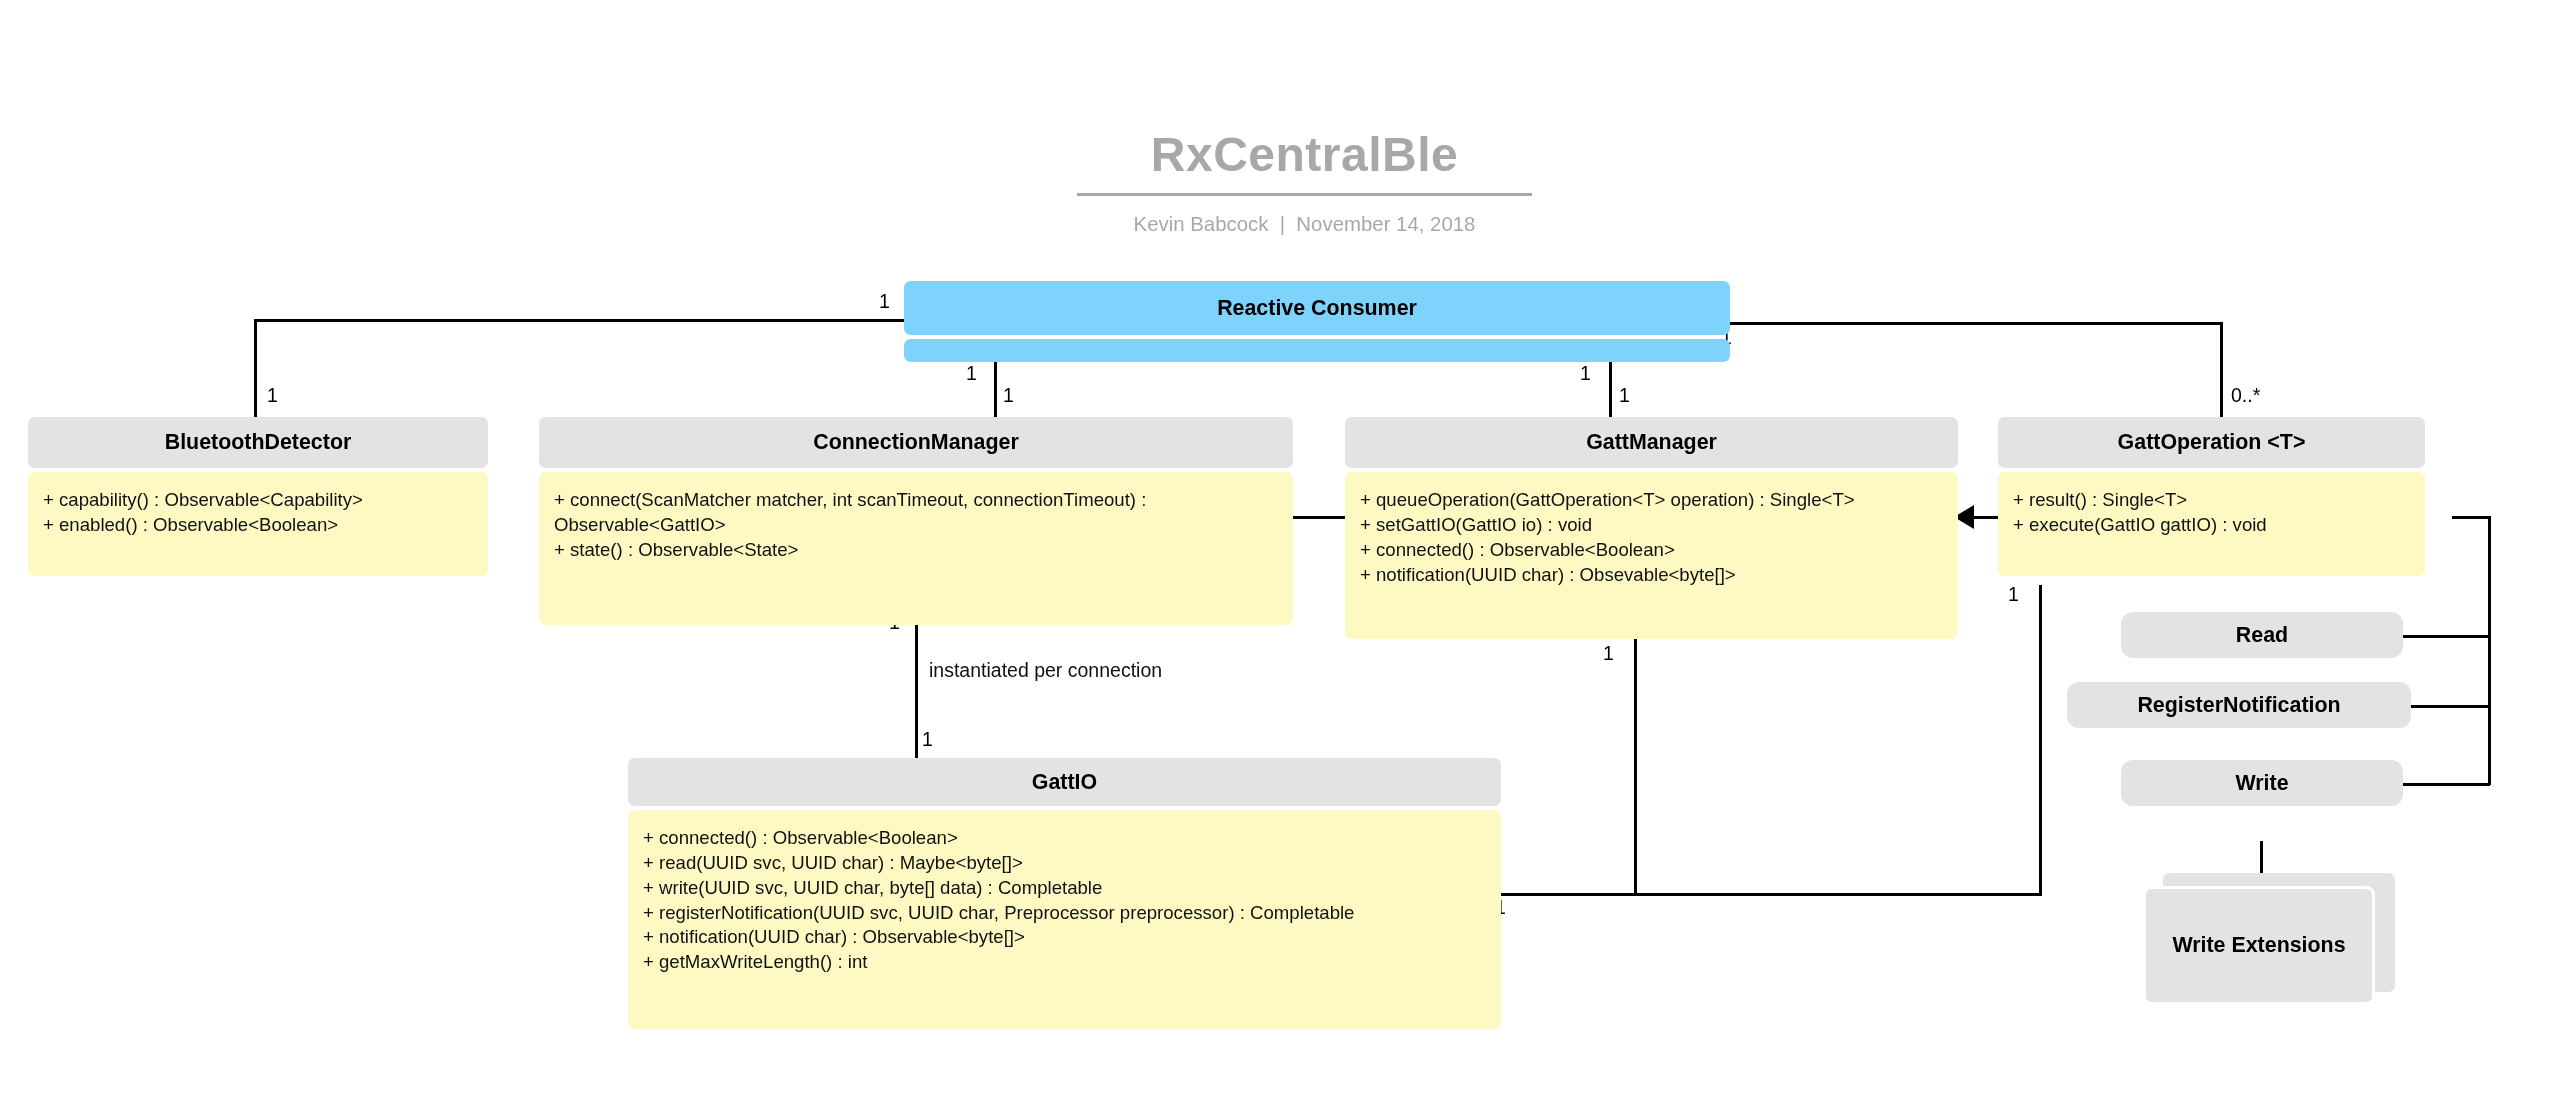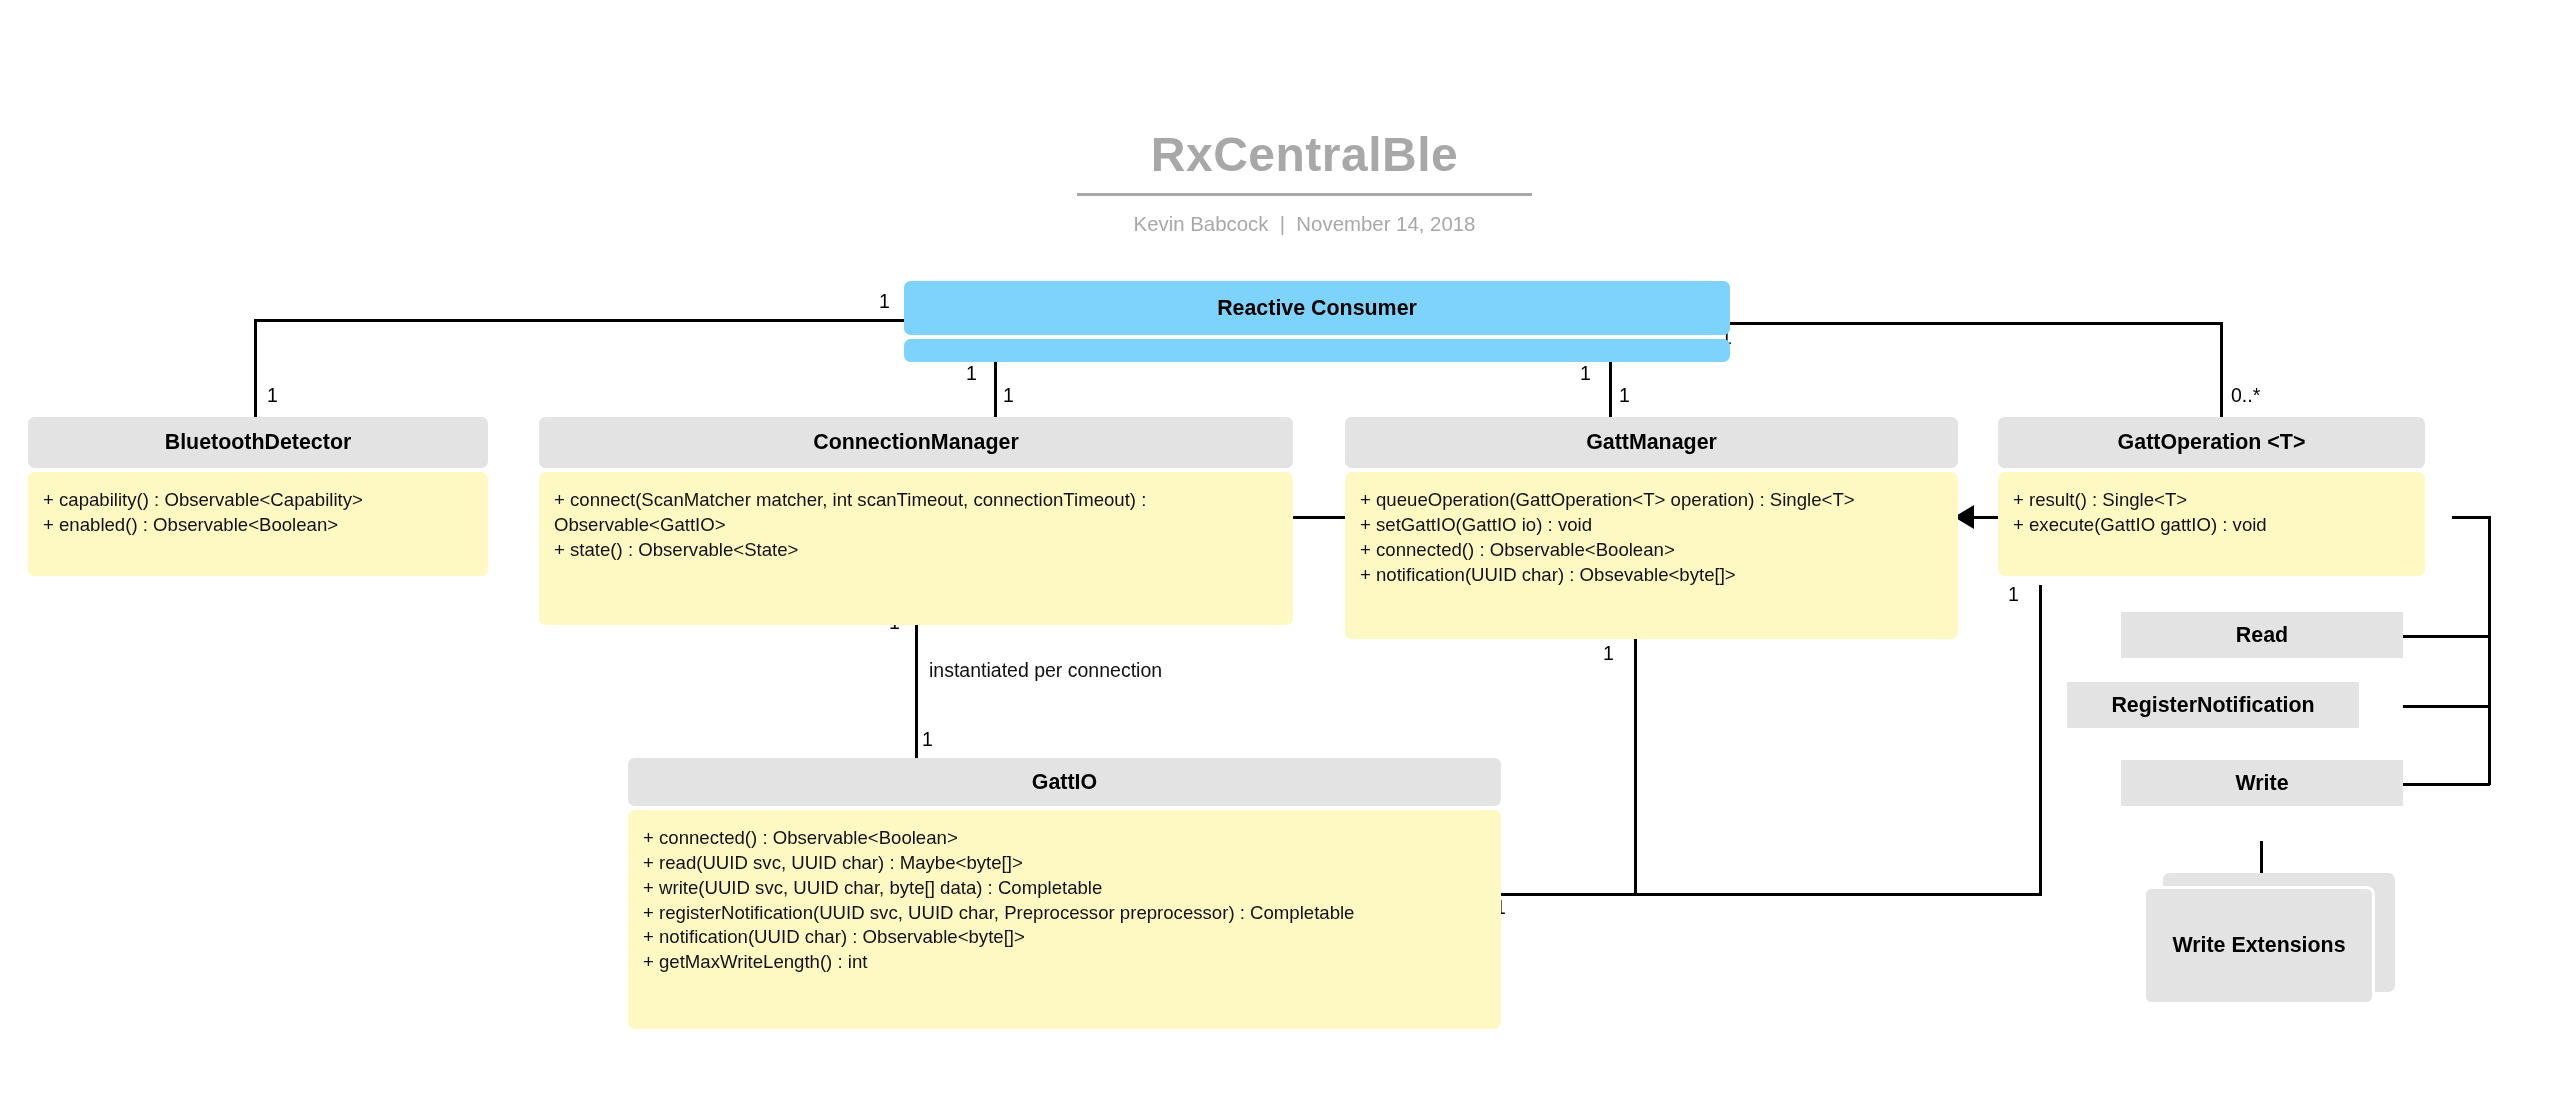--- a/index.html
+++ b/index.html
@@ -82,21 +82,21 @@
     color: #111;
     white-space: pre-wrap;
     word-break: normal;
   }
 
   
   .simple {
     position: absolute;
     box-sizing: border-box;
     background: #e3e3e3;
-    border-radius: 0;
+    border-radius: 12px;
     display: flex;
     align-items: center;
     justify-content: center;
     font-weight: bold;
     font-size: 21.4px;
     color: #000;
   }
 
   
   .stacked { position: absolute; }
@@ -269,21 +269,21 @@
       <div class="mrow">+ read(UUID svc, UUID char) : Maybe&lt;byte[]&gt;</div>
       <div class="mrow">+ write(UUID svc, UUID char, byte[] data) : Completable</div>
       <div class="mrow">+ registerNotification(UUID svc, UUID char, Preprocessor preprocessor) : Completable</div>
       <div class="mrow">+ notification(UUID char) : Observable&lt;byte[]&gt;</div>
       <div class="mrow">+ getMaxWriteLength() : int</div>
     </div>
   </div>
 
   <div class="simple" style="left:2121px; top:584px; width:282px; height:46px;">Read</div>
 
-  <div class="simple" style="left:2067px; top:654px; width:292px; height:46px;">RegisterNotification</div>
+  <div class="simple" style="left:2067px; top:654px; width:344px; height:46px;">RegisterNotification</div>
 
   <div class="simple" style="left:2121px; top:732px; width:282px; height:46px;">Write</div>
 
   <div class="stacked" style="left:2143px; top:845px; width:256px; height:136px;">
     <div class="back"></div>
     <div class="front">Write Extensions</div>
   </div>
 
 </div>
 

